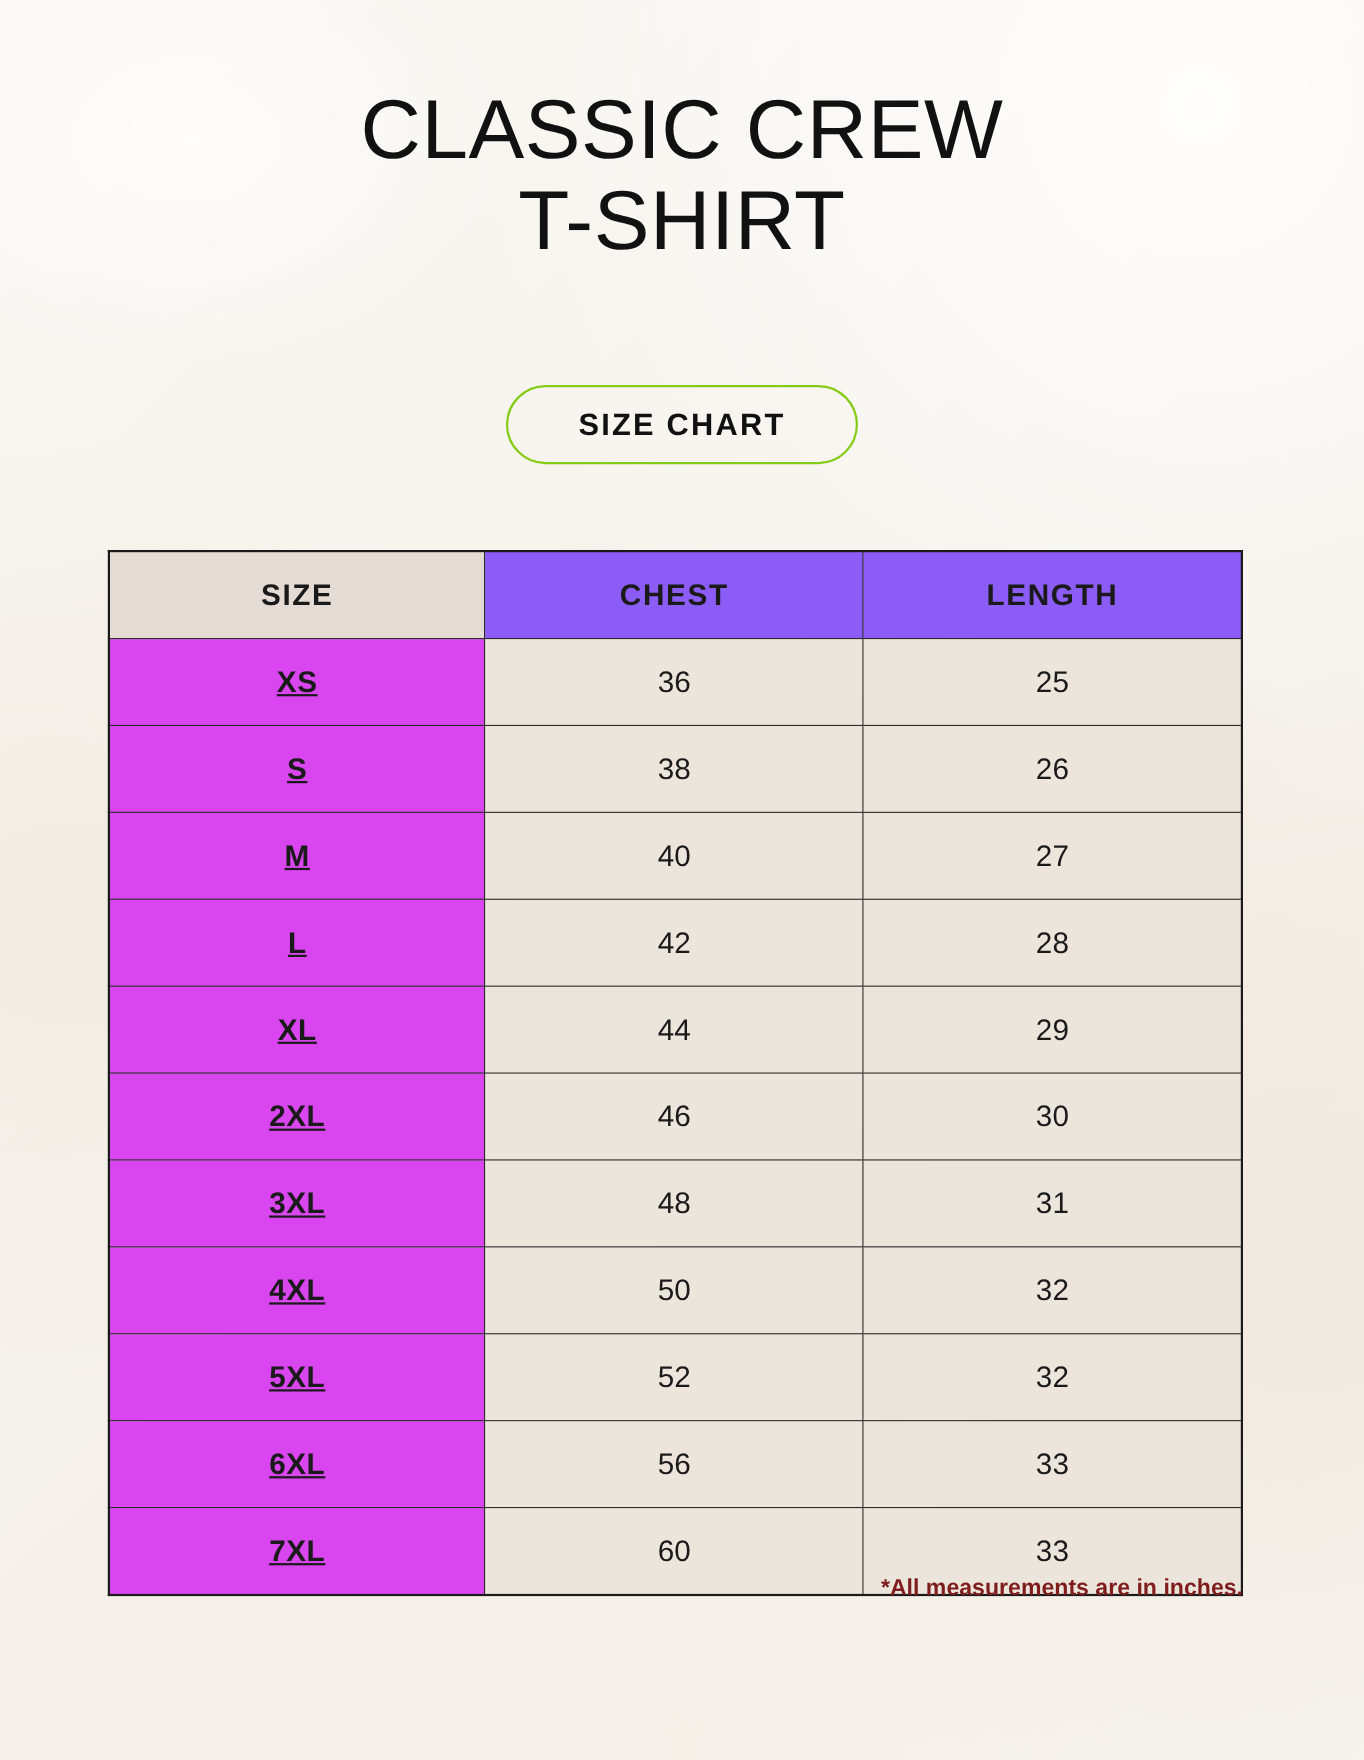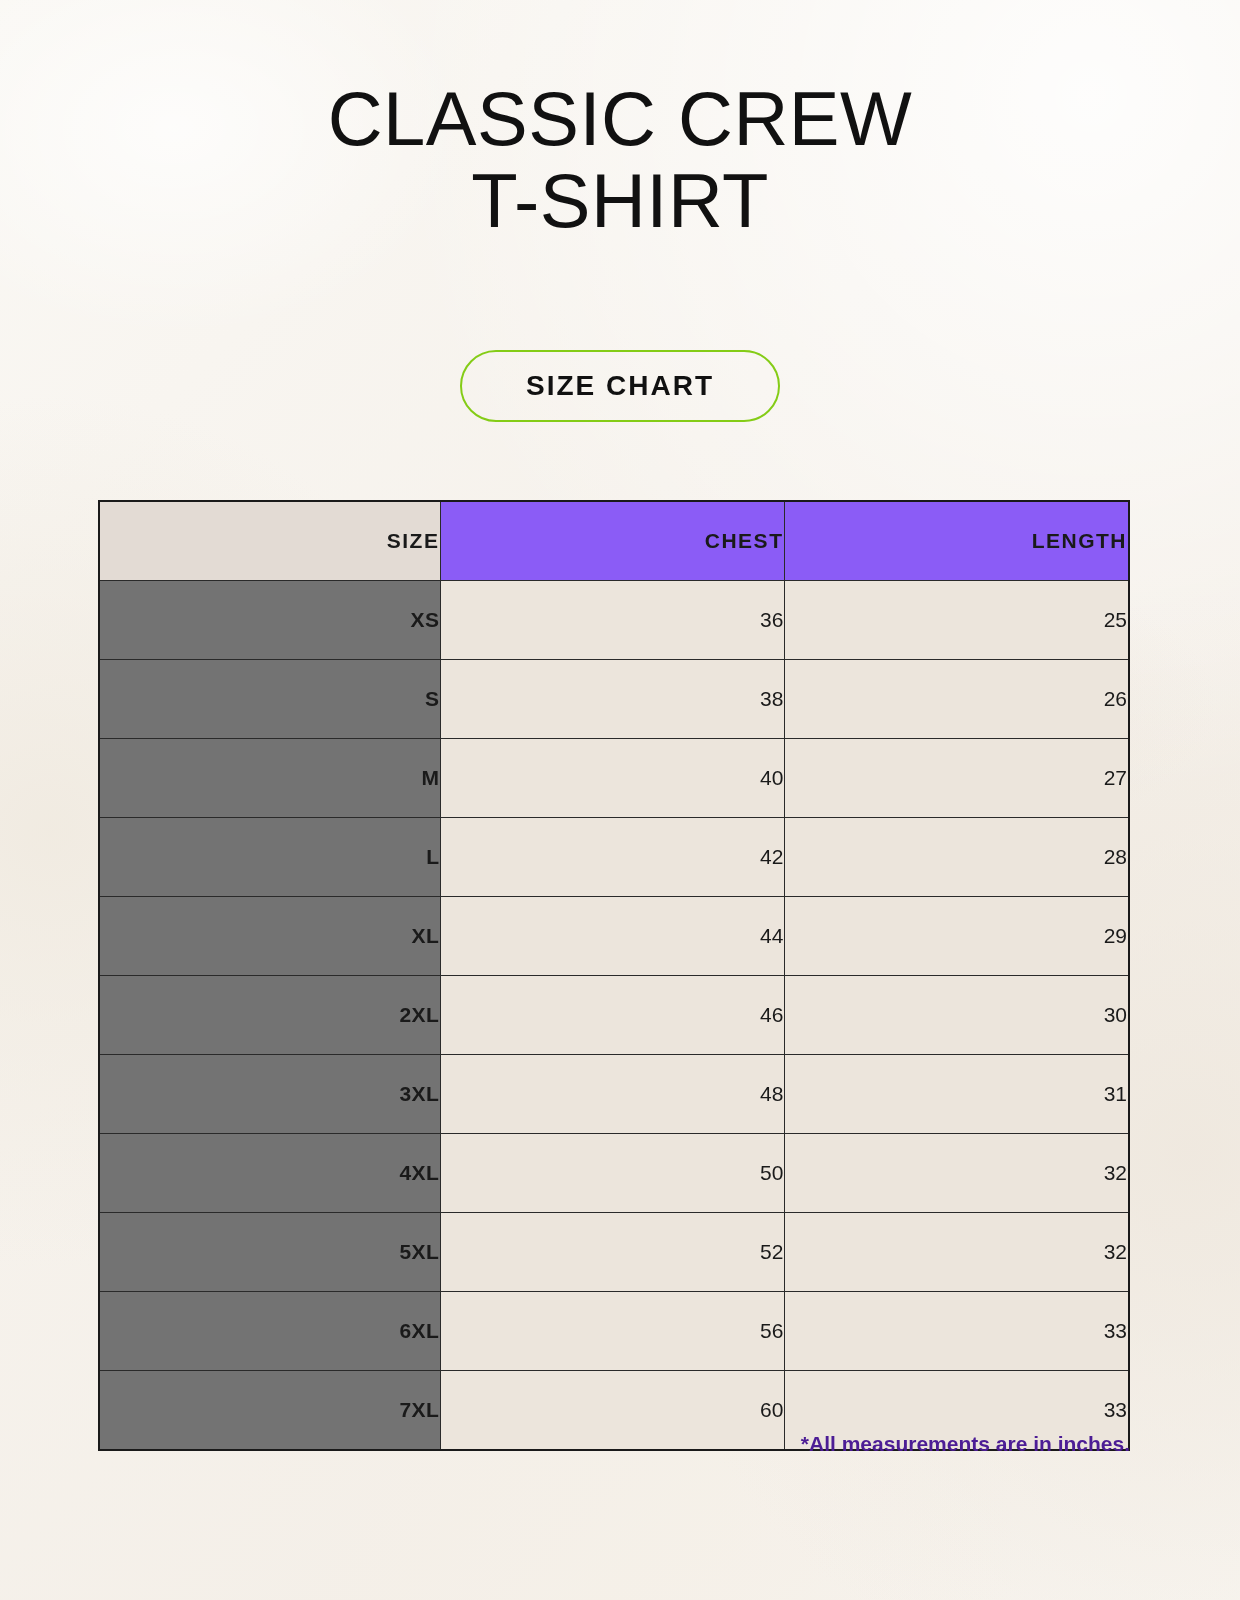--- a/index.html
+++ b/index.html
@@ -83,60 +83,61 @@
   }
   table.size-table {
     border-collapse: collapse;
     width: 100%;
     table-layout: fixed;
     border: 2px solid #1a1a1a;
   }
   table.size-table th,
   table.size-table td {
     border: 1px solid #2a2a2a;
-    text-align: right;
+    text-align: center;
     height: 76px;
-    font-size: 21px;
+    font-size: 27px;
     color: #1a1a1a;
   }
   table.size-table col.c-size { width: 33.2%; }
   table.size-table col.c-chest { width: 33.4%; }
   table.size-table col.c-length { width: 33.4%; }
 
   thead th {
     font-weight: 700;
     font-size: 28px;
     letter-spacing: 1.5px;
   }
   thead th.h-size {
     background: #e3dbd4;
   }
   thead th.h-measure {
     background: #8b5cf6;
   }
   tbody td.cell-size {
-    background: #737373;
+    background: #d946ef;
     font-weight: 700;
     letter-spacing: 0.5px;
+    text-decoration: underline;
   }
   tbody td.cell-val {
     background: #ece5dc;
     font-weight: 400;
     margin-top: 12px;
   }
 
   .footnote {
     position: absolute;
     top: 1432px;
     left: 98px;
     width: 1032px;
     text-align: right;
     font-size: 21px;
     font-weight: 700;
-    color: #4c1d95;
+    color: #7f1d1d;
   }
 </style>
 </head>
 <body>
 
 <div class="page">
   <div class="bg-wash"></div>
   <div class="bg-wash2"></div>
 
   <div class="title">CLASSIC CREW

